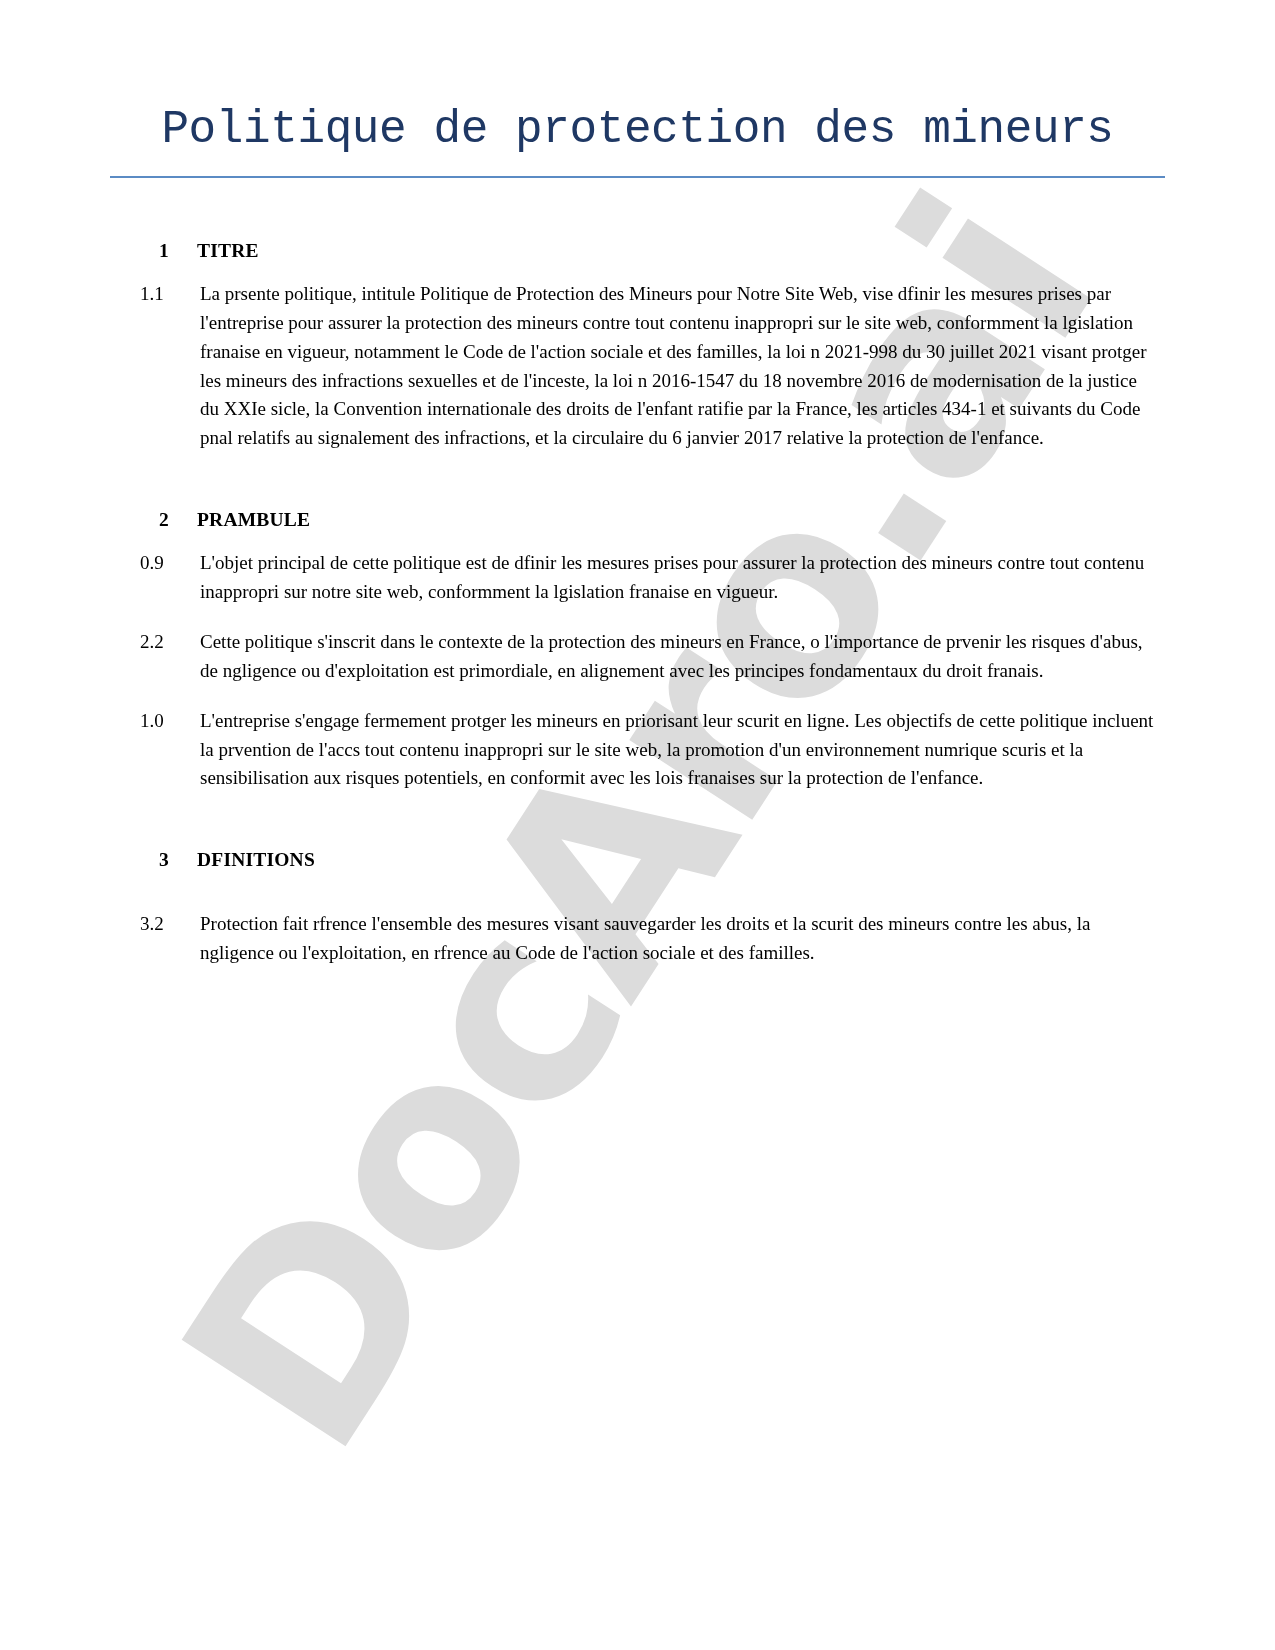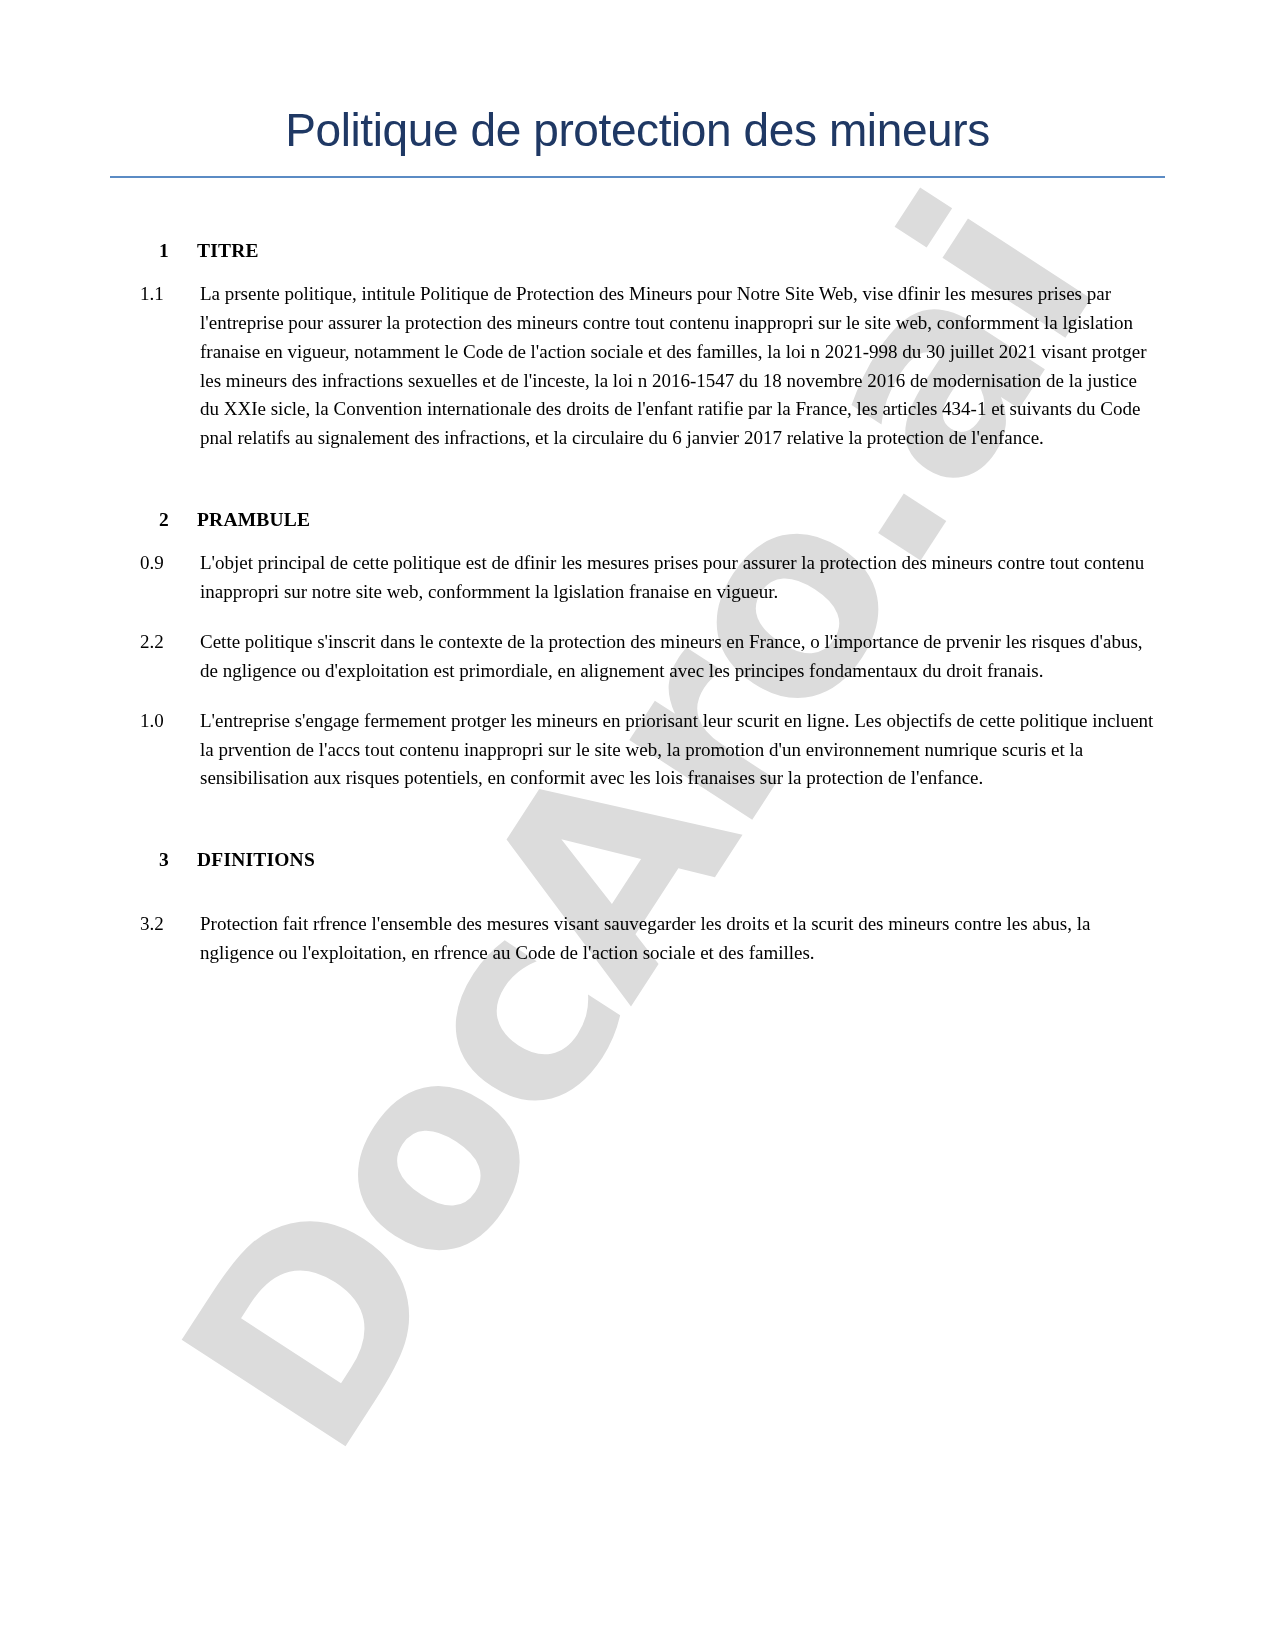--- a/index.html
+++ b/index.html
@@ -52,21 +52,21 @@
   .content {
     position: relative;
     z-index: 2;
   }
   .title-block {
     padding-top: 104px;
     padding-left: 110px;
     padding-right: 110px;
   }
   .doc-title {
-    font-family: Liberation Sans, sans-serif;
+    font-family: Liberation Mono, monospace;
     font-size: 46px;
     font-weight: 400;
     color: #1f3864;
     text-align: center;
     line-height: 1.15;
     letter-spacing: -0.4px;
     margin: 0;
   }
   .title-rule {
     margin-top: 19px;

